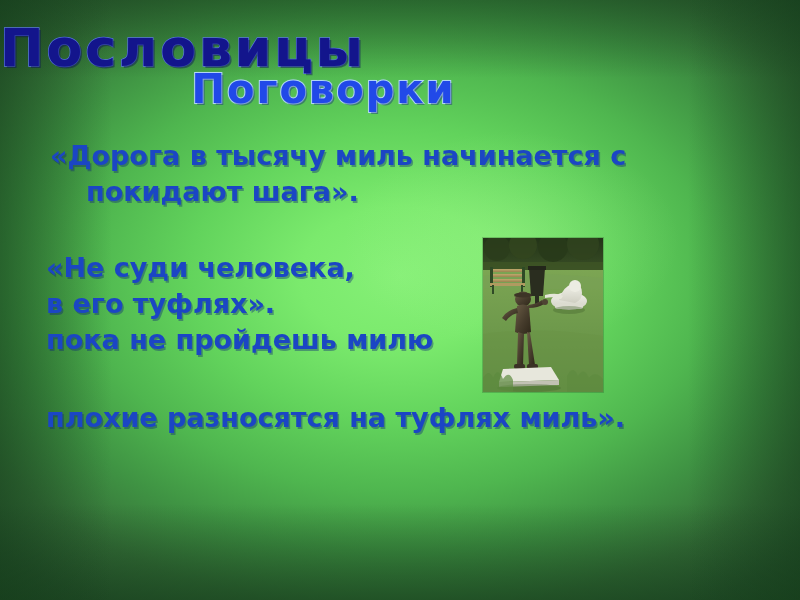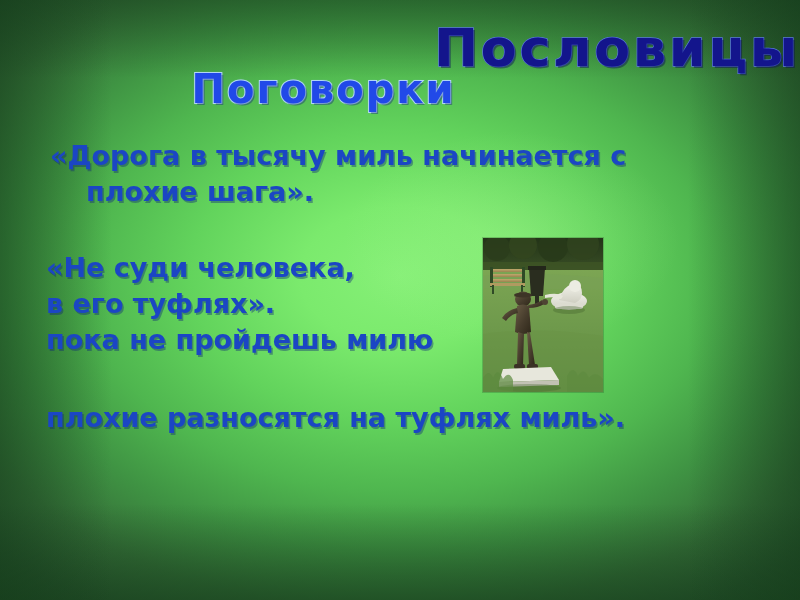--- a/index.html
+++ b/index.html
@@ -49,21 +49,21 @@
     left: 0;
     top: 0;
     width: 800px;
     height: 125px;
   }
   .title-main {
     position: absolute;
     left: 0;
     top: 18px;
     width: 800px;
-    text-align: right;
+    text-align: left;
     font-family: "DejaVu Sans", "Liberation Sans", sans-serif;
     font-weight: 700;
     font-size: 52px;
     letter-spacing: 3px;
     color: #13158c;
     -webkit-text-stroke: 1.5px #5f7fe0;
     paint-order: stroke fill;
     text-shadow:
        0 0 1px #2b3bb0,
        2px 2px 0 rgba(10,14,90,0.45);
@@ -135,21 +135,21 @@
 
   <div class="title-wrap">
     <div class="title-main">Пословицы</div>
     <div class="title-sub">Поговорки</div>
   </div>
 
   <div class="proverbs">
 
     <div class="proverb p1">
       <span class="ln l1">«Дорога в тысячу миль начинается с</span>
-      <span class="ln l2">плохие шага».</span>
+      <span class="ln l2">покидают шага».</span>
     </div>
 
     <div class="proverb p2">
       <span class="ln">«Не суди человека,</span>
       <span class="ln">в его туфлях».</span>
       <span class="ln">пока не пройдешь милю</span>
     </div>
 
     <div class="proverb p3">
       <span class="ln">плохие разносятся на туфлях миль».</span>

